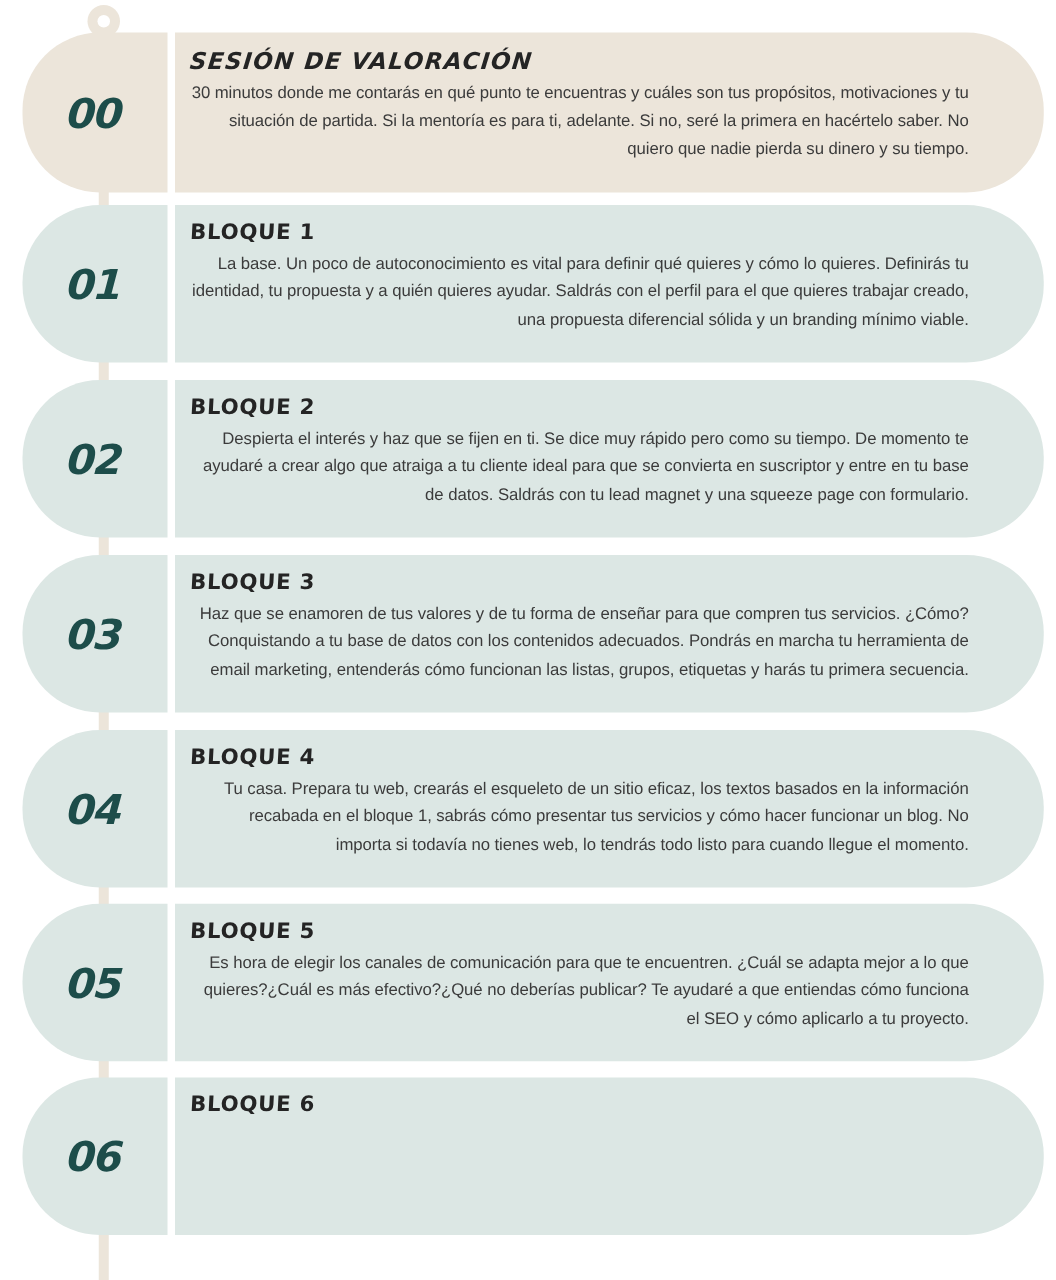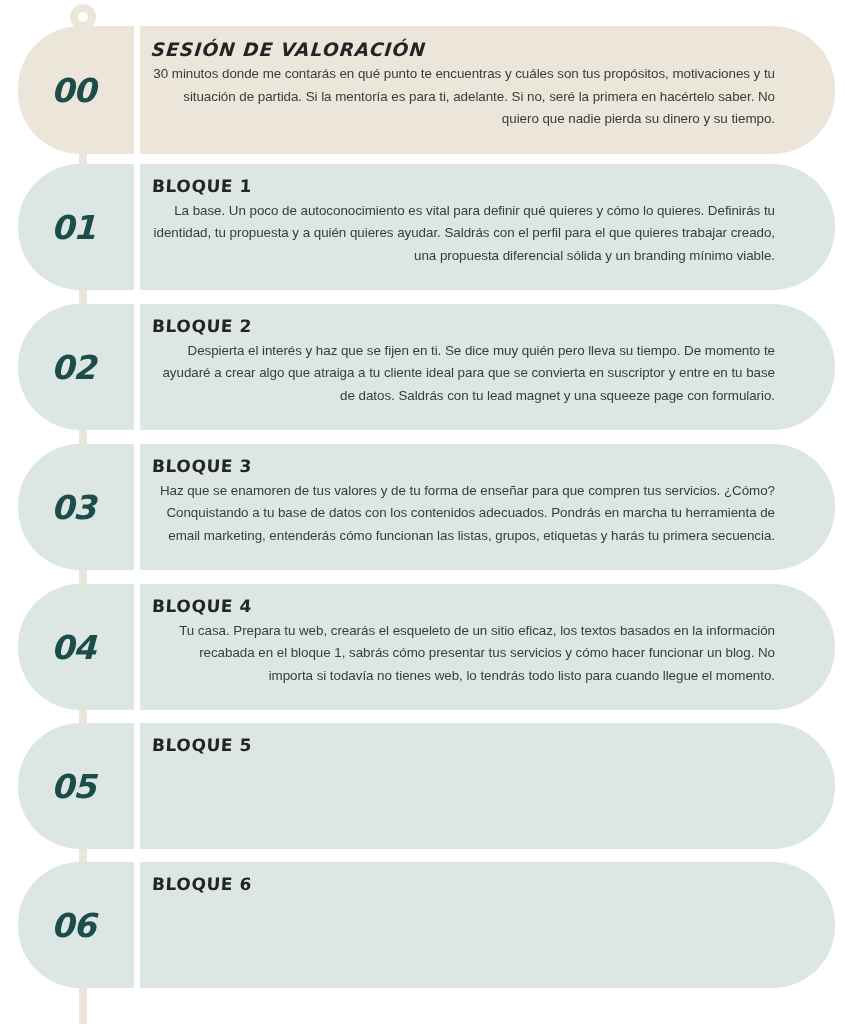--- a/index.html
+++ b/index.html
@@ -168,21 +168,21 @@
           <p class="block-body">La base. Un poco de autoconocimiento es vital para definir qué quieres y cómo lo quieres. Definirás tu identidad, tu propuesta y a quién quieres ayudar. Saldrás con el perfil para el que quieres trabajar creado, una propuesta diferencial sólida y un branding mínimo viable.</p>
         </div>
       </div>
       <div class="row sage" style="position: absolute; top: 304px; left: 0px; right: 0px; height: 126px;">
         <div class="num-panel">
           <div class="num-text">02</div>
         </div>
         <div class="gap"></div>
         <div class="text-panel">
           <div><div class="block-title">BLOQUE 2</div></div>
-          <p class="block-body">Despierta el interés y haz que se fijen en ti. Se dice muy quién pero lleva su tiempo. De momento te ayudaré a crear algo que atraiga a tu cliente ideal para que se convierta en suscriptor y entre en tu base de datos. Saldrás con tu lead magnet y una squeeze page con formulario.</p>
+          <p class="block-body">Despierta el interés y haz que se fijen en ti. Se dice muy rápido pero como su tiempo. De momento te ayudaré a crear algo que atraiga a tu cliente ideal para que se convierta en suscriptor y entre en tu base de datos. Saldrás con tu lead magnet y una squeeze page con formulario.</p>
         </div>
       </div>
       <div class="row sage" style="position: absolute; top: 444px; left: 0px; right: 0px; height: 126px;">
         <div class="num-panel">
           <div class="num-text">03</div>
         </div>
         <div class="gap"></div>
         <div class="text-panel">
           <div><div class="block-title">BLOQUE 3</div></div>
           <p class="block-body">Haz que se enamoren de tus valores y de tu forma de enseñar para que compren tus servicios. ¿Cómo? Conquistando a tu base de datos con los contenidos adecuados. Pondrás en marcha tu herramienta de email marketing, entenderás cómo funcionan las listas, grupos, etiquetas y harás tu primera secuencia.</p>
@@ -198,20 +198,21 @@
           <p class="block-body">Tu casa. Prepara tu web, crearás el esqueleto de un sitio eficaz, los textos basados en la información recabada en el bloque 1, sabrás cómo presentar tus servicios y cómo hacer funcionar un blog. No importa si todavía no tienes web, lo tendrás todo listo para cuando llegue el momento.</p>
         </div>
       </div>
       <div class="row sage" style="position: absolute; top: 723px; left: 0px; right: 0px; height: 126px;">
         <div class="num-panel">
           <div class="num-text">05</div>
         </div>
         <div class="gap"></div>
         <div class="text-panel">
           <div><div class="block-title">BLOQUE 5</div></div>
+          <p class="block-body">Es hora de elegir los canales de comunicación para que te encuentren. ¿Cuál se adapta mejor a lo que quieres?¿Cuál es más efectivo?¿Qué no deberías publicar? Te ayudaré a que entiendas cómo funciona el SEO y cómo aplicarlo a tu proyecto.</p>
         </div>
       </div>
       <div class="row sage" style="position: absolute; top: 862px; left: 0px; right: 0px; height: 126px;">
         <div class="num-panel">
           <div class="num-text">06</div>
         </div>
         <div class="gap"></div>
         <div class="text-panel">
           <div><div class="block-title">BLOQUE 6</div></div>
         </div>

